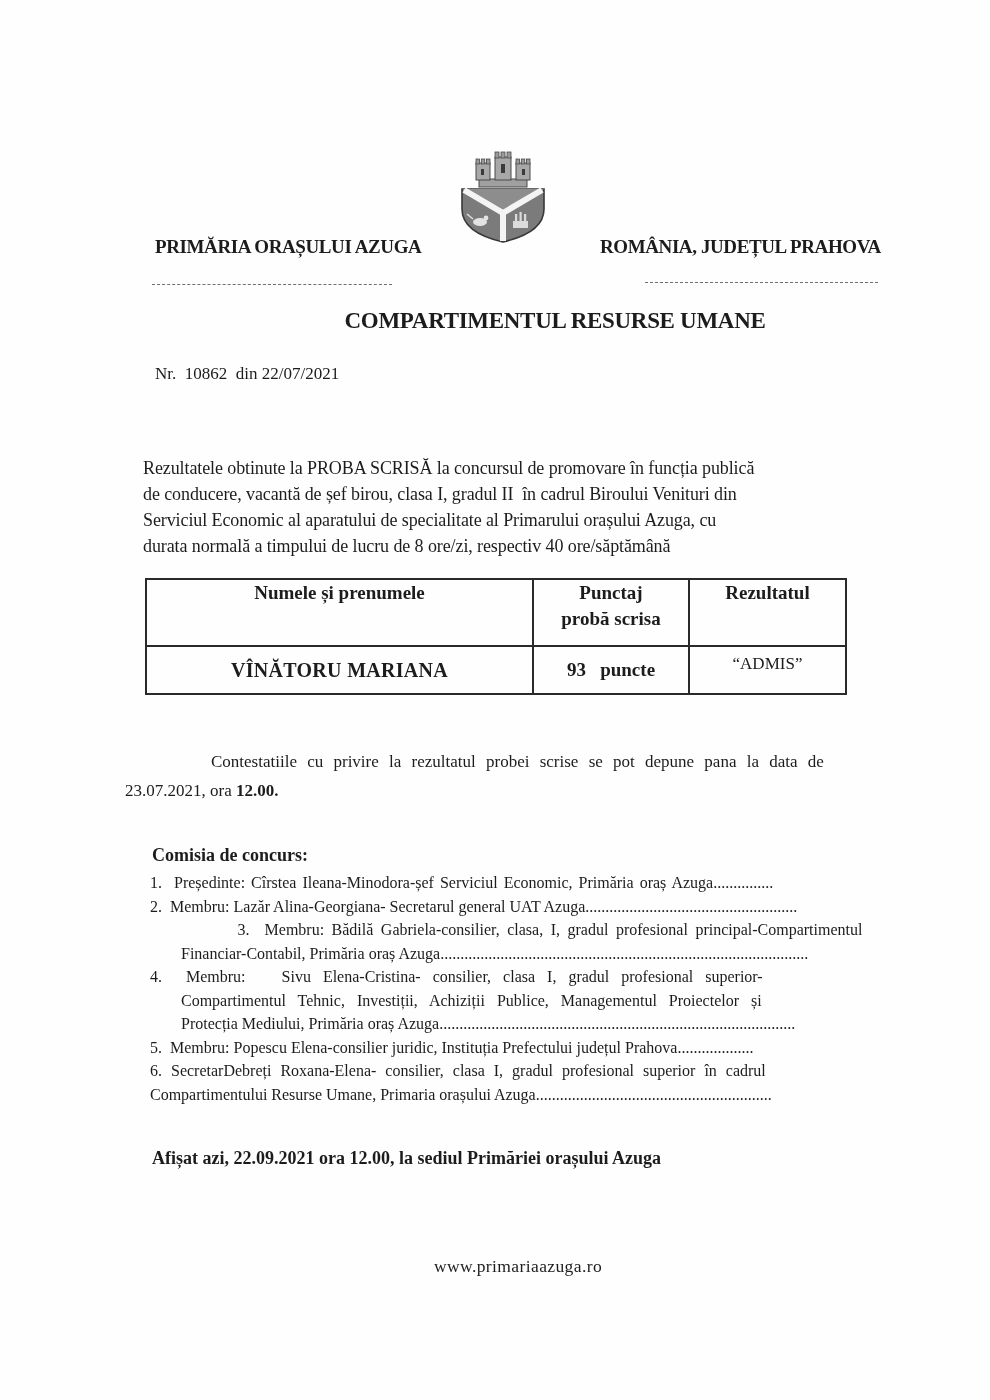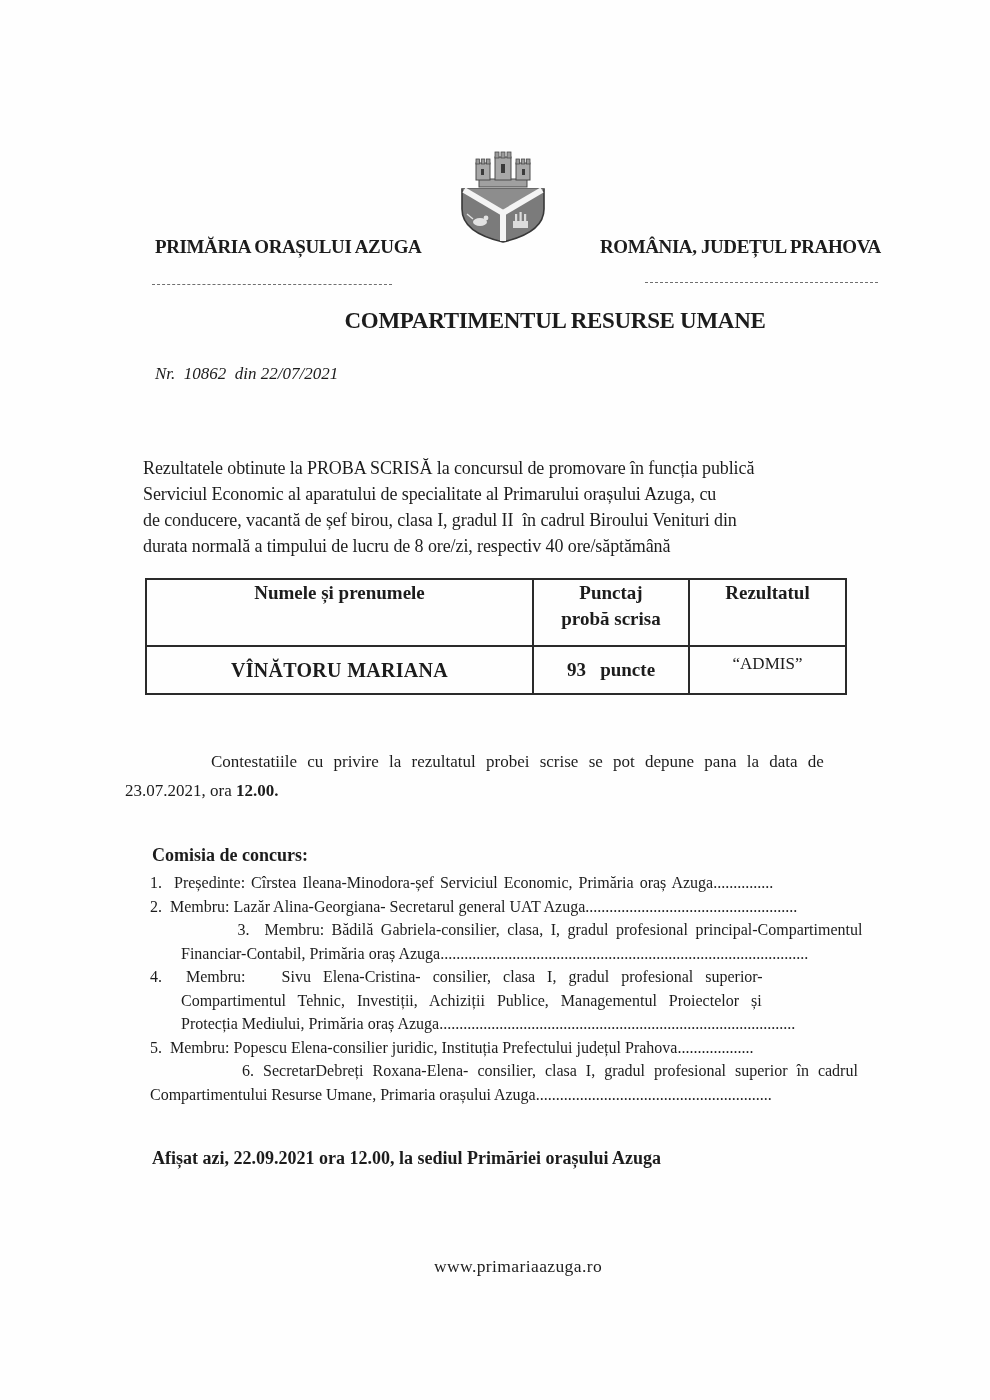--- a/index.html
+++ b/index.html
@@ -28,21 +28,21 @@
 
   .doc-title {
     left: 102px; top: 308px; width: 906px;
     text-align: center;
     font-weight: bold;
     font-size: 23px;
     letter-spacing: -0.3px;
     white-space: nowrap;
   }
 
-  .reg-nr { left: 155px; top: 364px; font-size: 17px; white-space: nowrap; font-style: italic; }
+  .reg-nr { left: 155px; top: 364px; font-size: 17px; white-space: nowrap; }
 
   .intro {
     left: 143px; top: 455px; width: 786px;
     text-align: left;
     font-weight: normal;
     font-size: 18px;
     line-height: 26px;
     letter-spacing: -0.1px;
   }
   .intro-line { white-space: nowrap; }
@@ -84,21 +84,21 @@
 
   .commission {
     left: 150px; top: 871px; width: 800px;
     font-size: 16px;
     line-height: 23.5px;
   }
   .cline { white-space: pre; }
   .cont  { padding-left: 31px; }
   .ws2 { word-spacing: 2px; }
   .ws4 { word-spacing: 3.5px; text-align: center; }
-  .ws5 { word-spacing: 5px; text-align: center; }
+  .ws5 { word-spacing: 5px; }
   .ws8 { word-spacing: 8px; }
 
   .afisat { left: 152px; top: 1148px; font-weight: bold; font-size: 18px; white-space: nowrap; }
 
   .website { left: 32px; top: 1256px; width: 972px; text-align: center; font-size: 17.5px; letter-spacing: 0.4px; }
 </style>
 </head>
 <body>
 
 <div class="page">
@@ -146,22 +146,22 @@
 
   <div class="abs hdr-rule" style="left:152px; top:284px; width:240px;"></div>
   <div class="abs hdr-rule" style="left:645px; top:282px; width:233px;"></div>
 
   <div class="abs doc-title">COMPARTIMENTUL RESURSE UMANE</div>
 
   <div class="abs reg-nr">Nr.&nbsp; 10862&nbsp; din 22/07/2021</div>
 
   <div class="abs intro">
     <div class="intro-line">Rezultatele obtinute la PROBA SCRISĂ la concursul de promovare în funcția publică</div>
+    <div class="intro-line">de conducere, vacantă de șef birou, clasa I, gradul II&nbsp; în cadrul Biroului Venituri din</div>
     <div class="intro-line">Serviciul Economic al aparatului de specialitate al Primarului orașului Azuga, cu</div>
-    <div class="intro-line">de conducere, vacantă de șef birou, clasa I, gradul II&nbsp; în cadrul Biroului Venituri din</div>
     <div class="intro-line">durata normală a timpului de lucru de 8 ore/zi, respectiv 40 ore/săptămână</div>
   </div>
 
   <table class="abs results">
     <colgroup>
         <col style="width:387px">
         <col style="width:156px">
         <col style="width:157px">
       </colgroup>
     <tbody>

